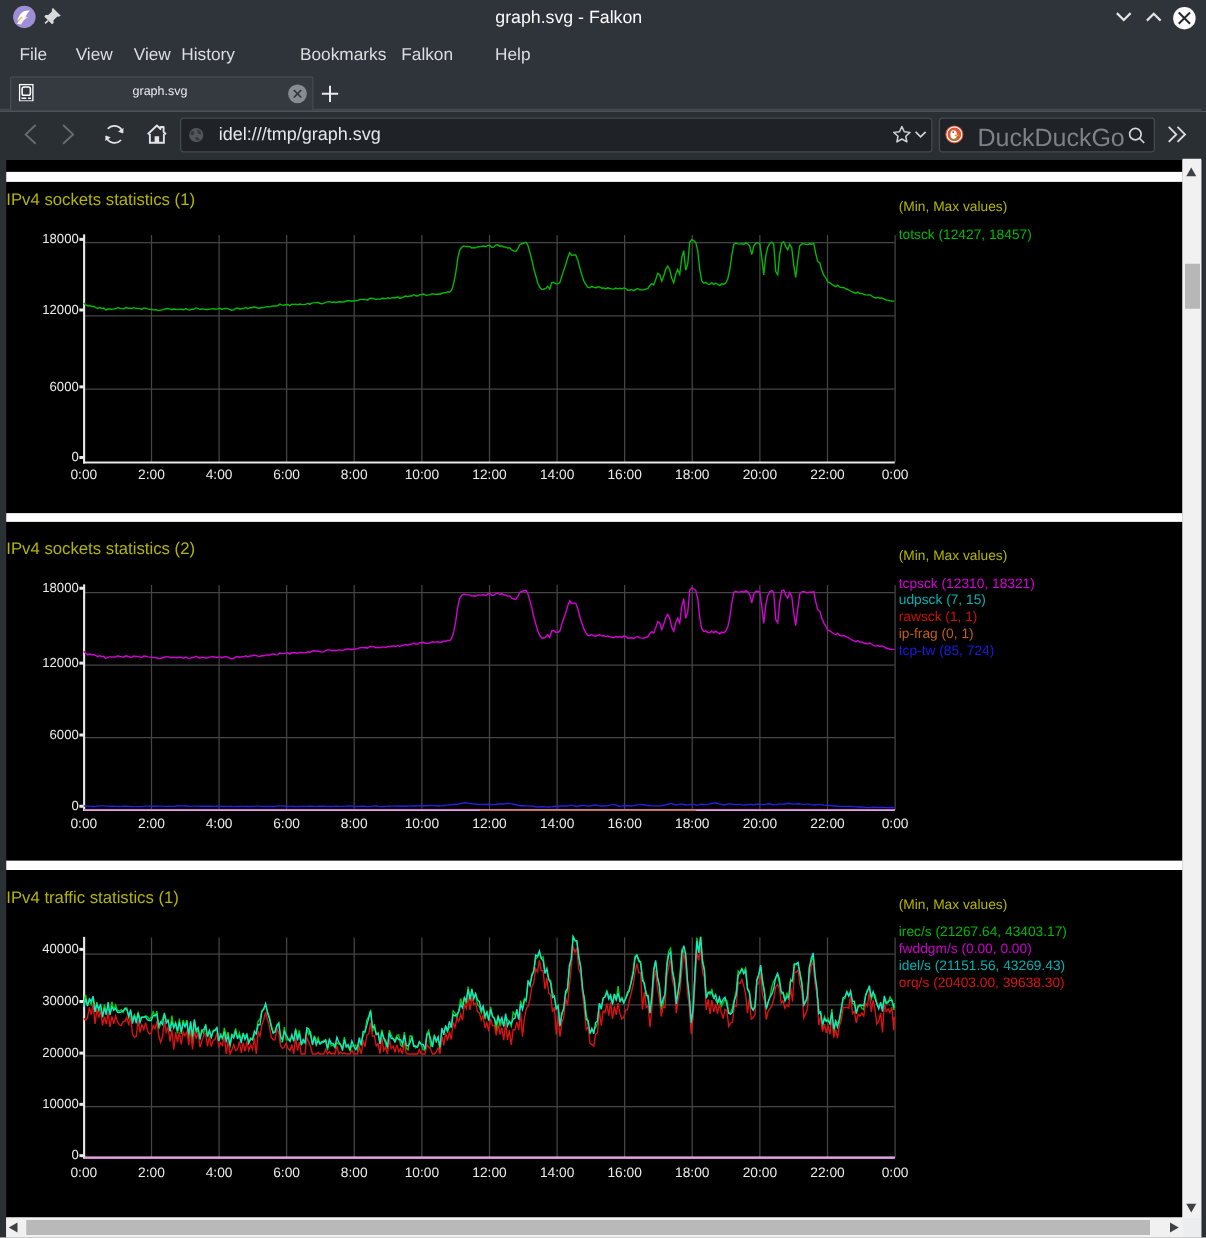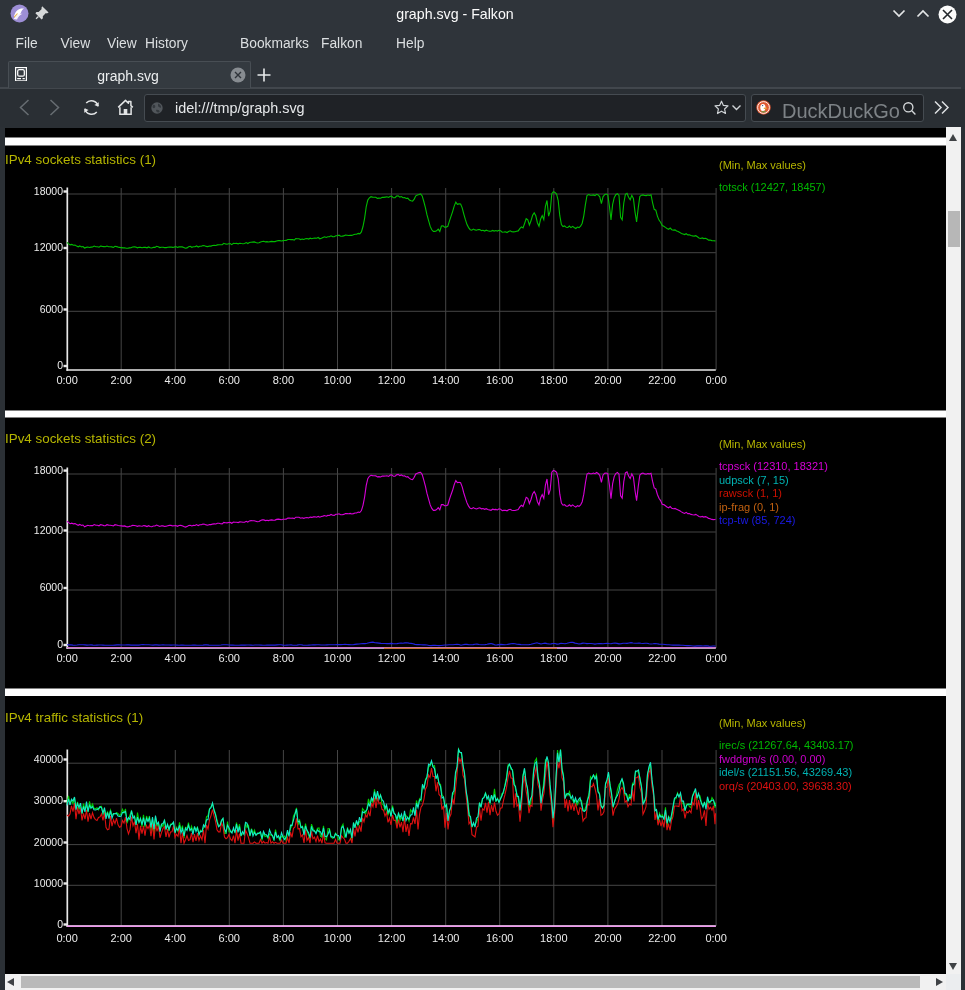--- a/index.html
+++ b/index.html
@@ -193,21 +193,21 @@
  <span class="abs" style="left:396px">Help</span>
 </div>
 
 <div class="abs" style="left:0;top:87px;width:961px;height:1.5px;background:#42474d"></div>
 <div class="abs" style="left:7.5px;top:60.5px;width:243.5px;height:27px;background:#343a40;border:1px solid #484e54;border-bottom:none;border-radius:2px 2px 0 0"></div>
 <svg class="abs" style="left:15px;top:66.5px" width="12" height="14.5" viewBox="0 0 12 14.5">
  <rect x="0.6" y="0.6" width="10.8" height="13.3" fill="none" stroke="#fff" stroke-width="1.2"></rect>
  <rect x="2.7" y="2.6" width="6.6" height="6.6" rx="1.5" fill="none" stroke="#fff" stroke-width="1.25"></rect>
  <path d="M2.2 11.6 H6 M7.5 11.6 H9.8" stroke="#fff" stroke-width="1.3"></path>
 </svg>
-<div class="abs" style="left:8px;top:67.5px;width:240px;text-align:center;font-size:14px;color:#eceeef">graph.svg</div>
+<div class="abs" style="left:8px;top:67.5px;width:240px;text-align:center;font-size:10px;color:#eceeef">graph.svg</div>
 <svg class="abs" style="left:229.5px;top:67px" width="16" height="16" viewBox="0 0 16 16">
  <circle cx="8" cy="8" r="7.5" fill="#878c91"></circle>
  <path d="M5 5 L11 11 M11 5 L5 11" stroke="#2f343a" stroke-width="1.4"></path>
 </svg>
 <svg class="abs" style="left:256px;top:66.5px" width="16" height="16" viewBox="0 0 16 16">
  <path d="M8 1.5 V14.5 M1.5 8 H14.5" stroke="#e8eaec" stroke-width="1.6"></path>
 </svg>
 
 <svg class="abs" style="left:17px;top:98px" width="15" height="19" viewBox="0 0 15 19">
     <path d="M11.5 2 L3.5 9.5 L11.5 17" fill="none" stroke="#676d72" stroke-width="1.5"></path>

